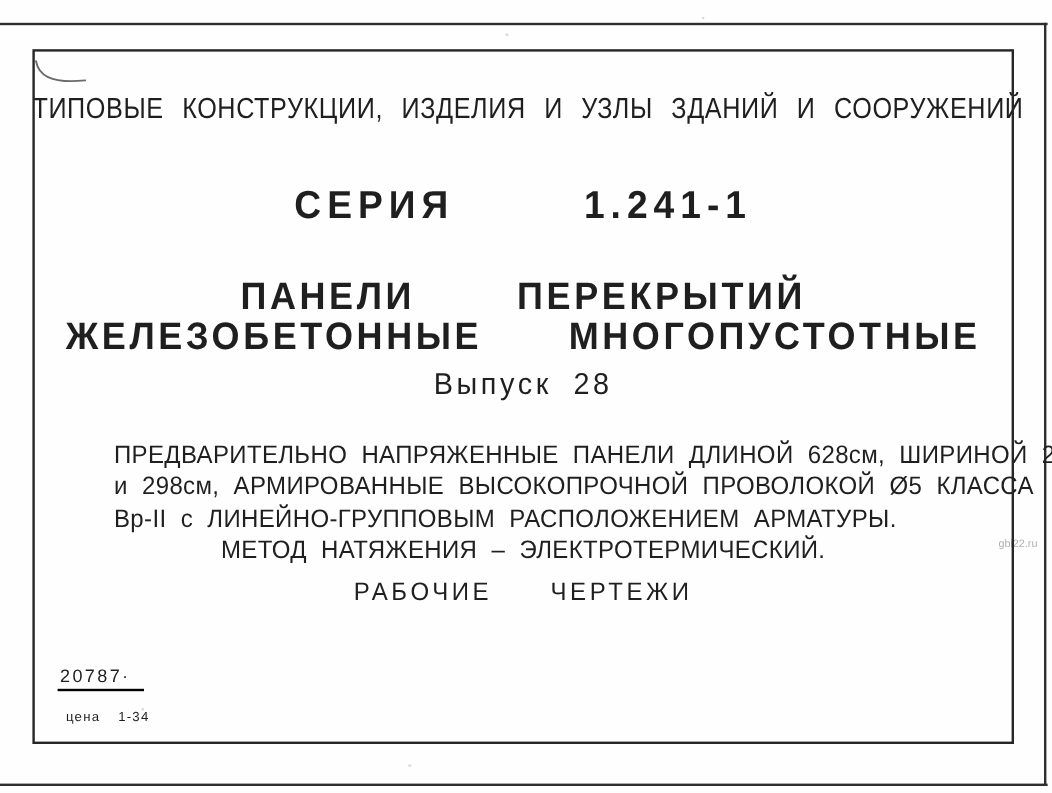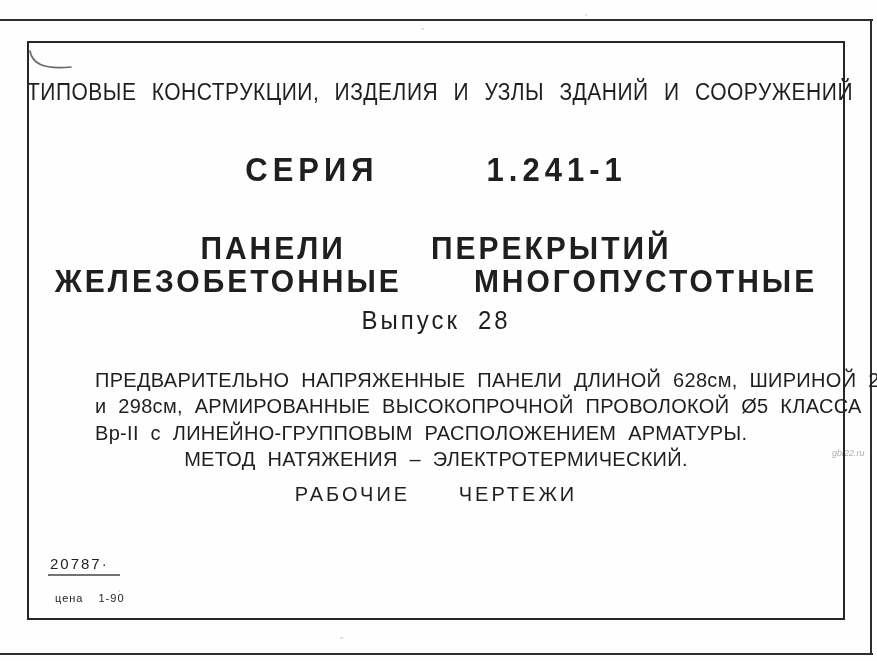--- a/index.html
+++ b/index.html
@@ -67,31 +67,31 @@
   #working-drawings {
     top: 482px;
     font-size: 20px; letter-spacing: 3px; word-spacing: 40px;
     transform: scaleY(1.05); transform-origin: center top;
   }
   #stamp { position: absolute; left: 48px; top: 555px; z-index: 3; }
   #stamp-number {
     display: inline-block;
     font-size: 15px; letter-spacing: 2px;
     padding: 0 6px 2px 2px; min-width: 64px;
-    border-bottom: 2px solid #737373;
+    border-bottom: 2px solid #000000;
   }
   #stamp-price {
     display: flex; gap: 15px;
     font-size: 11px; letter-spacing: 1px;
     margin-top: 16px; padding-left: 7px;
   }
   #watermark {
     position: absolute; left: 832px; top: 448px;
     font-size: 9px; color: #b0b0b0; letter-spacing: 0;
-    z-index: 1; white-space: nowrap; font-style: italic;
+    z-index: 1; white-space: nowrap;
   }
   #pen-mark { position: absolute; left: 28px; top: 49px; z-index: 3; }
   .speck { position: absolute; border-radius: 50%; background: #d9d9d9; z-index: 0; }
 </style>
 </head>
 <body>
 
 <div class="hline" id="outer-top"></div>
 <div class="vline" id="outer-right"></div>
 <div class="hline" id="outer-bottom"></div>
@@ -127,21 +127,21 @@
 <div class="desc-line" id="desc-2">и 298см, АРМИРОВАННЫЕ  ВЫСОКОПРОЧНОЙ  ПРОВОЛОКОЙ  Ø5 КЛАССА</div>
 <div class="desc-line" id="desc-3">Вр-II с ЛИНЕЙНО-ГРУППОВЫМ  РАСПОЛОЖЕНИЕМ  АРМАТУРЫ.</div>
 <div class="desc-line" id="desc-4">МЕТОД  НАТЯЖЕНИЯ – ЭЛЕКТРОТЕРМИЧЕСКИЙ.</div>
 
 <div class="center-line" id="working-drawings">РАБОЧИЕ ЧЕРТЕЖИ</div>
 
 <div id="stamp">
   <span id="stamp-number">20787·</span>
   <div id="stamp-price">
     <span>цена</span>
-    <span>1-90</span>
+    <span>1-34</span>
   </div>
 </div>
 
 <div id="watermark">gbi22.ru</div>
 
 <div class="speck" style="left:421px; top:28px; width:3px; height:2px;"></div>
 <div class="speck" style="left:585px; top:14px; width:2px; height:2px;"></div>
 <div class="speck" style="left:340px; top:637px; width:3px; height:2px;"></div>
 <div class="speck" style="left:118px; top:590px; width:2px; height:2px;"></div>
 

